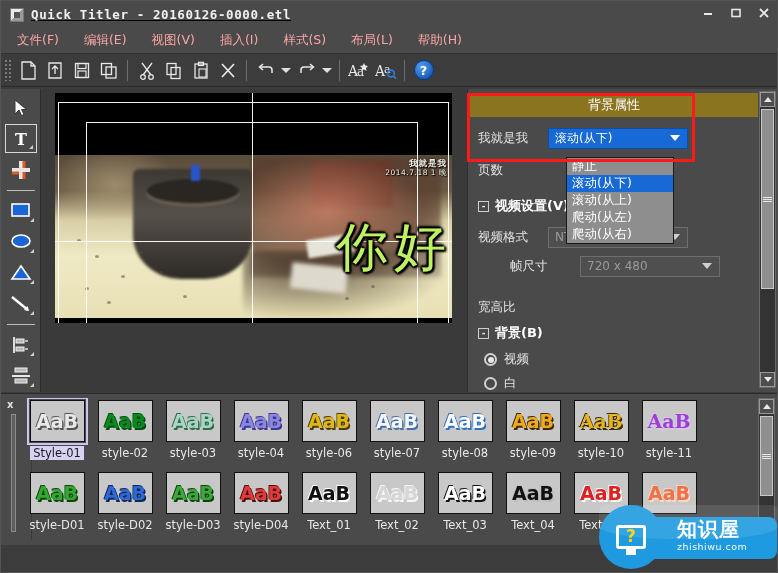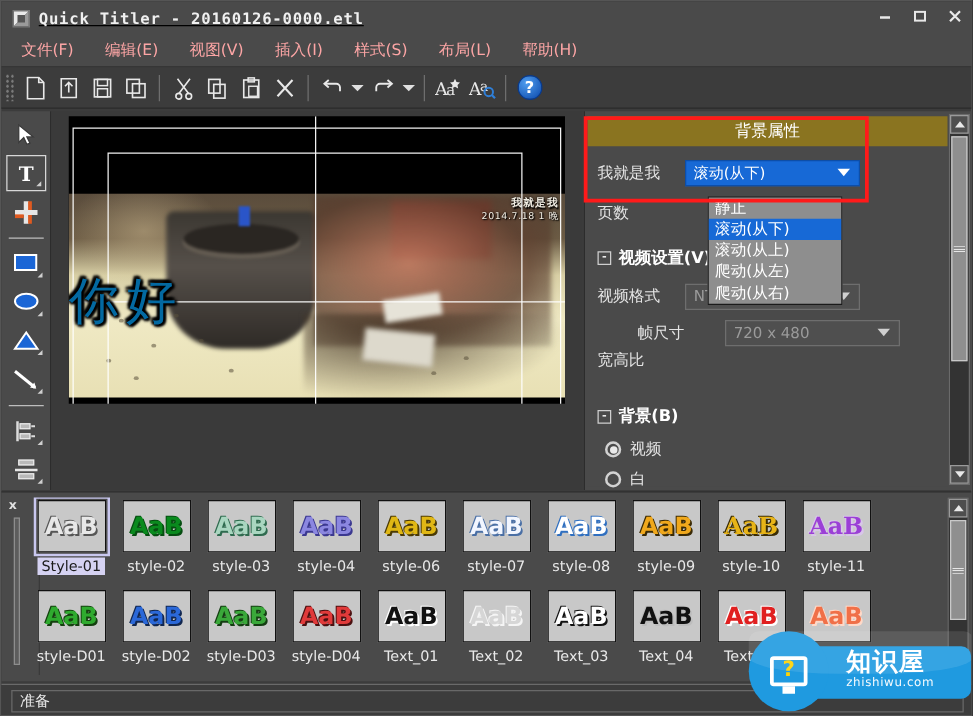--- a/index.html
+++ b/index.html
@@ -160,22 +160,22 @@
   .v-overlay-txt .l1 { font-size: 8.5px; font-weight:bold; letter-spacing:1px; }
   .v-overlay-txt .l2 { font-size: 7.5px; letter-spacing:.5px; }
 
   .guide { position:absolute; border:1px solid #ffffff; opacity:.95; }
   .guide-outer { left:3px; top:9px; width:391px; height:276px; }
   .guide-inner { left:31px; top:29px; width:332px; height:230px; }
   .guide-vline { position:absolute; left:197px; top:0; width:1px; height:293px; background:#fff; opacity:.95; }
   .guide-hline { position:absolute; left:0; top:148px; width:397px; height:1px; background:#fff; opacity:.95; }
 
   .canvas-text {
-    position:absolute; left:0; right:0; top:128px; text-align:left;
-    font-size: 40px; line-height:1; color:#0369a1; font-weight:normal;
+    position:absolute; left:0; right:0; top:128px; text-align:right;
+    font-size: 52px; line-height:1; color:#bef264; font-weight:normal;
     font-family:"DejaVu Sans","Liberation Sans",sans-serif;
     text-shadow: -2px 0 2px #000, 2px 0 2px #000, 0 -2px 2px #000, 0 2px 2px #000,
                  -2px -2px 2px #000, 2px 2px 2px #000;
     letter-spacing: 6px;
   }
 
   
   .rightpanel {
     position:absolute; left:466px; top:88px; width:312px; height:303px;
     background:#4a4a4a; border-left:1px solid #2c2c2c;
@@ -603,21 +603,21 @@
       <div class="row" style="top:162px;margin-left:32px;">
         <div class="row-label">帧尺寸</div>
         <div class="combo">
           <span>720 x 480</span>
           <span class="arrow">
               <span class="tri-down"></span>
             </span>
         </div>
       </div>
 
-      <div class="row" style="top:184px;">
+      <div class="row" style="top:203px;">
         <div class="row-label">宽高比</div>
       </div>
 
       <div class="section-hdr" style="top:231px;">
         <span class="sect-box">-</span>
         <span>背景(B)</span>
       </div>
 
       <div class="radio-row" style="top:258px;">
         <span class="radio on"></span>
@@ -750,23 +750,20 @@
         </div>
       <div class="vs-thumb" style="top:17px; height:80px;">
           <span class="vs-grip"></span>
         </div>
       <div class="vs-btn" style="bottom:0;">
           <span class="tri-down-s"></span>
         </div>
     </div>
   </div>
 
-  <div class="statusbar">
-    <div class="status-box">准备</div>
-  </div>
 
   <div class="watermark">
     <div class="wm-pill"></div>
     <div class="wm-circle">
       <div class="wm-mon">
         <span class="wm-q">?</span>
       </div>
     </div>
     <div class="wm-text">
       <div class="wm-cn">知识屋</div>

